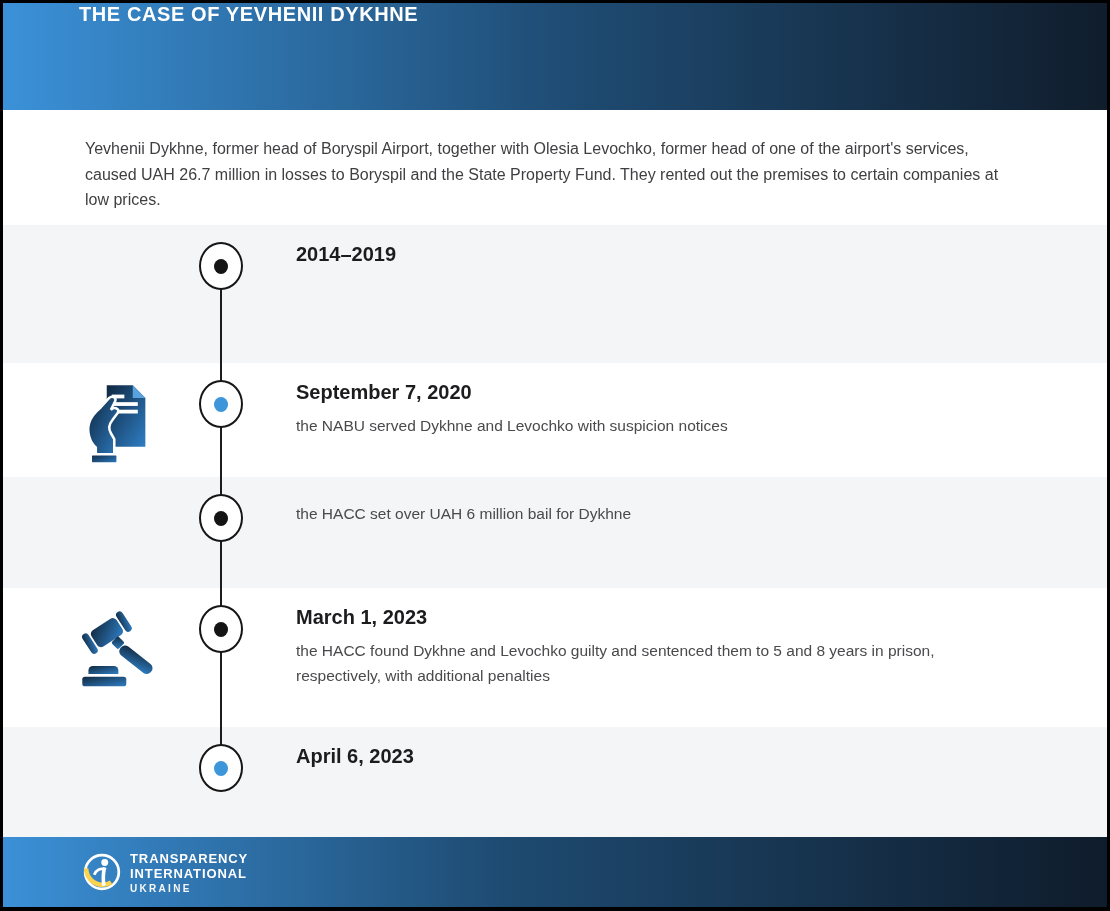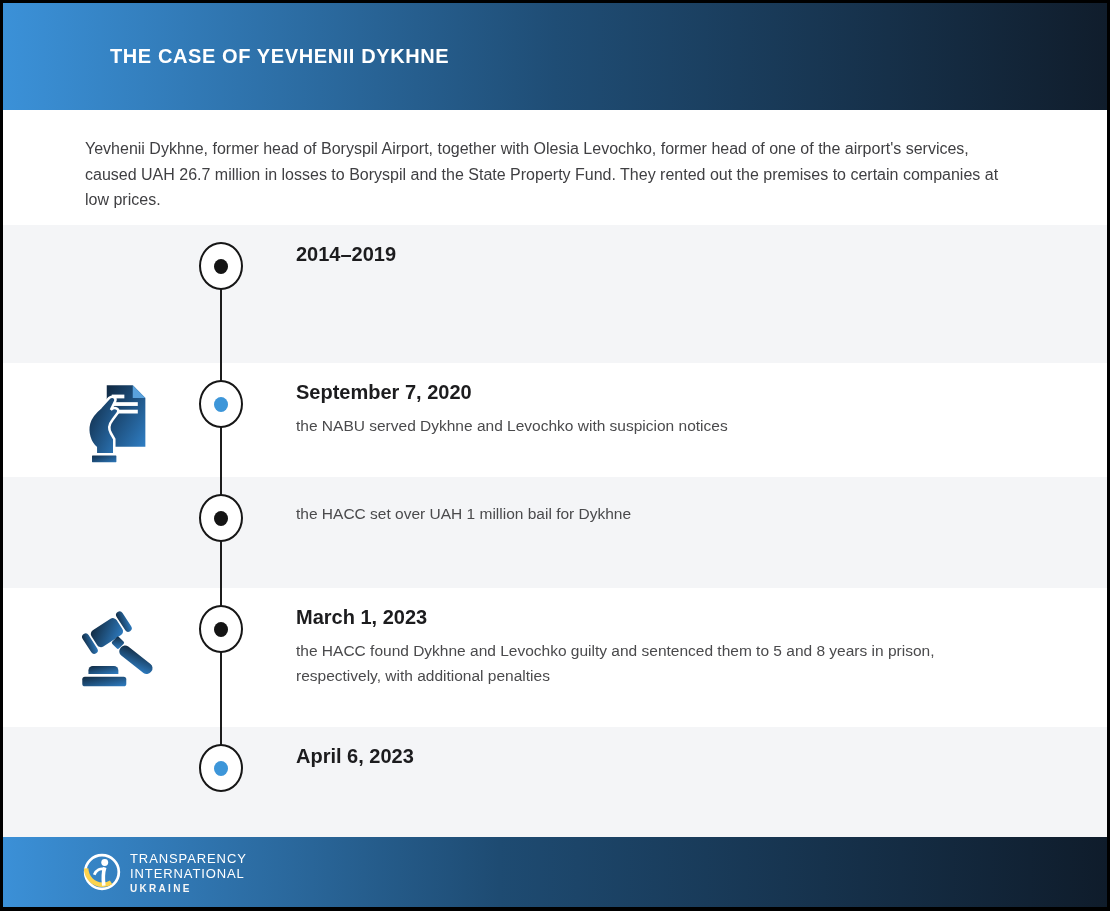--- a/index.html
+++ b/index.html
@@ -8,21 +8,21 @@
     background:#000;padding:3px 3px 4px 3px;
     font-family:"Liberation Sans","DejaVu Sans",sans-serif;
     position:relative;margin:0 auto;
   }
   .inner{width:1104px;height:904px;background:#fff;overflow:hidden;}
 
   
   .header{
     height:107px;
     background:linear-gradient(to right,#3b91d8 0%,#1f4d75 50%,#101d2c 100%);
-    display:flex;align-items:center;padding-left:107px;box-sizing:border-box;
+    display:flex;padding-left:76px;box-sizing:border-box;
   }
   .header h1{
     margin:0;color:#fff;font-size:20px;font-weight:800;letter-spacing:.6px;
   }
 
   
   .intro{
     height:115px;box-sizing:border-box;background:#fff;
     padding:26px 108px 0 82px;
   }
@@ -61,21 +61,21 @@
   
   .footer{
     height:70px;box-sizing:border-box;
     background:linear-gradient(to right,#3b90d7 0%,#1e4b72 45%,#0f1c2b 100%);
     display:flex;align-items:center;padding-left:79px;
   }
   .logo{display:flex;align-items:center;gap:8px;}
   .logo-mark{width:40px;height:40px;flex:0 0 auto;}
   .logo-text{display:flex;flex-direction:column;}
   .logo-l1,.logo-l2{
-    color:#fff;font-size:13px;font-weight:400;letter-spacing:.9px;line-height:15px;
+    color:#fff;font-size:13px;font-weight:700;letter-spacing:.9px;line-height:15px;
   }
   .logo-l3{
     color:#f7f7f7;font-size:10px;font-weight:700;letter-spacing:2.3px;margin-top:2px;
   }
 </style>
 </head>
 <body>
 
 <div class="frame">
   <div class="inner">
@@ -123,21 +123,21 @@
           <h3>September 7, 2020</h3>
           <p>the NABU served Dykhne and Levochko with suspicion notices</p>
         </div>
       </div>
 
       <div class="row alt r3">
         <div class="node">
           <div class="dot dot-dark"></div>
         </div>
         <div class="content">
-          <p>the HACC set over UAH 1 million bail for Dykhne</p>
+          <p>the HACC set over UAH 6 million bail for Dykhne</p>
         </div>
       </div>
 
       <div class="row r4">
         <svg class="evt-icon icon-gavel" viewBox="0 0 100 100">
           <defs>
             <linearGradient id="ggav" x1="0" y1="0" x2="1" y2="1">
               <stop offset="0" stop-color="#11293f"></stop>
                 <stop offset="1" stop-color="#2f7ec4"></stop>
             </linearGradient>

